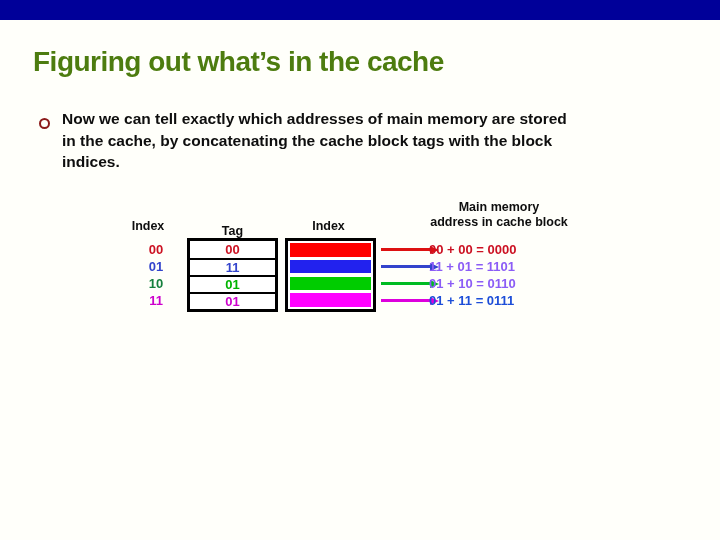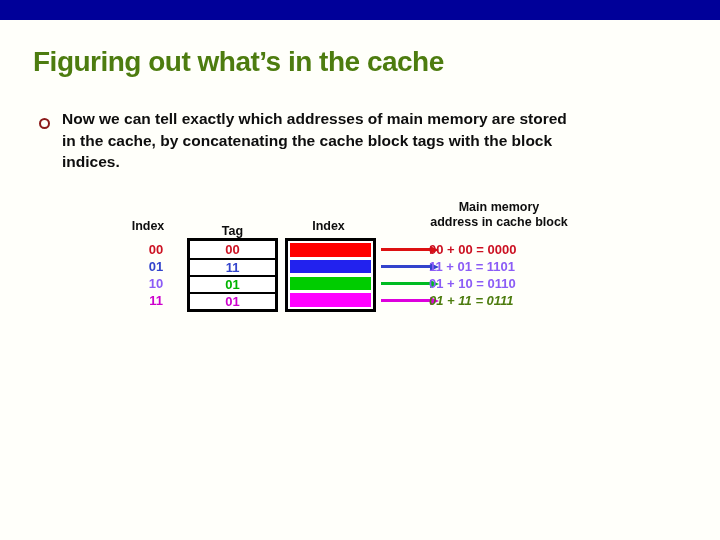--- a/index.html
+++ b/index.html
@@ -85,21 +85,21 @@
   <div class="dhead h-tag">Tag</div>
   <div class="dhead h-data">Index</div>
   <div class="dhead h-addr">
     <div>Main memory</div>
     <div>address in cache block</div>
   </div>
 
   <div class="index-col">
     <div class="irow" style="color: rgb(204, 17, 34);">00</div>
     <div class="irow" style="color: rgb(51, 68, 204);">01</div>
-    <div class="irow" style="color: #8b5cf6; text-align: right;">10</div>
+    <div class="irow" style="color: #15803d; text-align: right;">10</div>
     <div class="irow" style="color: rgb(204, 0, 204);">11</div>
   </div>
 
   <div class="tag-box">
     <div class="trow" style="color: rgb(204, 17, 34);">00</div>
     <div class="trow" style="color: rgb(51, 68, 204);">11</div>
     <div class="trow" style="color: rgb(0, 180, 0);">01</div>
     <div class="trow" style="color: rgb(204, 0, 204);">01</div>
   </div>
 
@@ -123,14 +123,14 @@
     <span class="arrow-head"></span>
   </div>
   <div class="arrow arrow-3" style="color: rgb(221, 0, 221);">
     <span class="arrow-line"></span>
     <span class="arrow-head"></span>
   </div>
 
   <div class="addr addr-0" style="color: rgb(204, 17, 34);">00 + 00 = 0000</div>
   <div class="addr addr-1" style="color: #8b5cf6;">11 + 01 = 1101</div>
   <div class="addr addr-2" style="color: #8b5cf6;">01 + 10 = 0110</div>
-  <div class="addr addr-3" style="color: #4d7c0f; font-style: italic;">01 + 11 = 0111</div>
+  <div class="addr addr-3" style="color: #1d4ed8;">01 + 11 = 0111</div>
 </div>
 
 </body></html>

